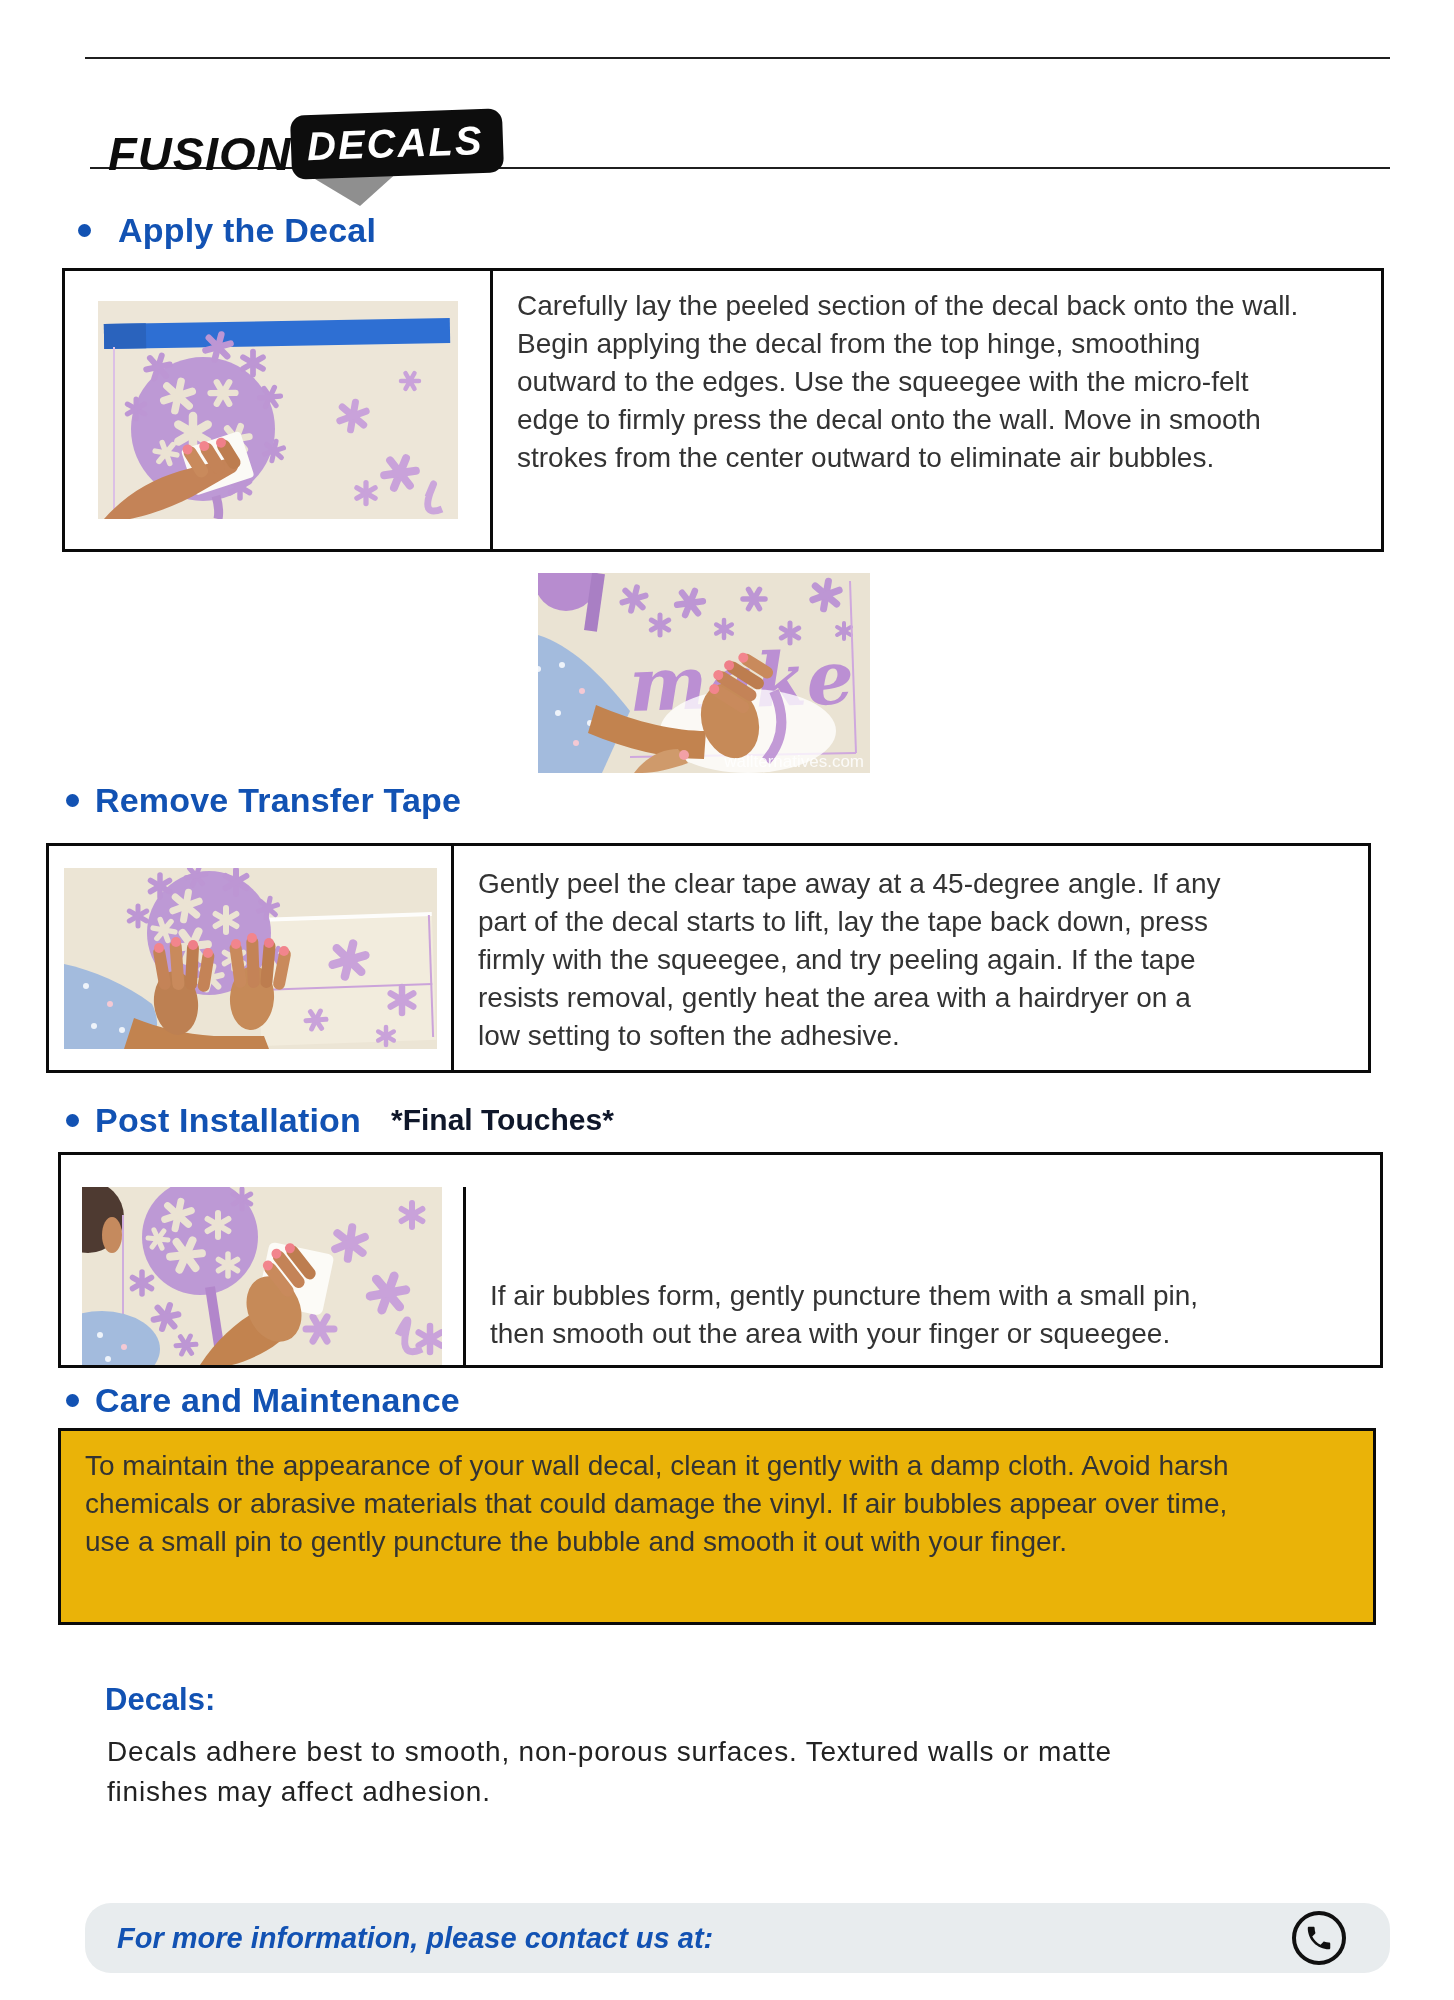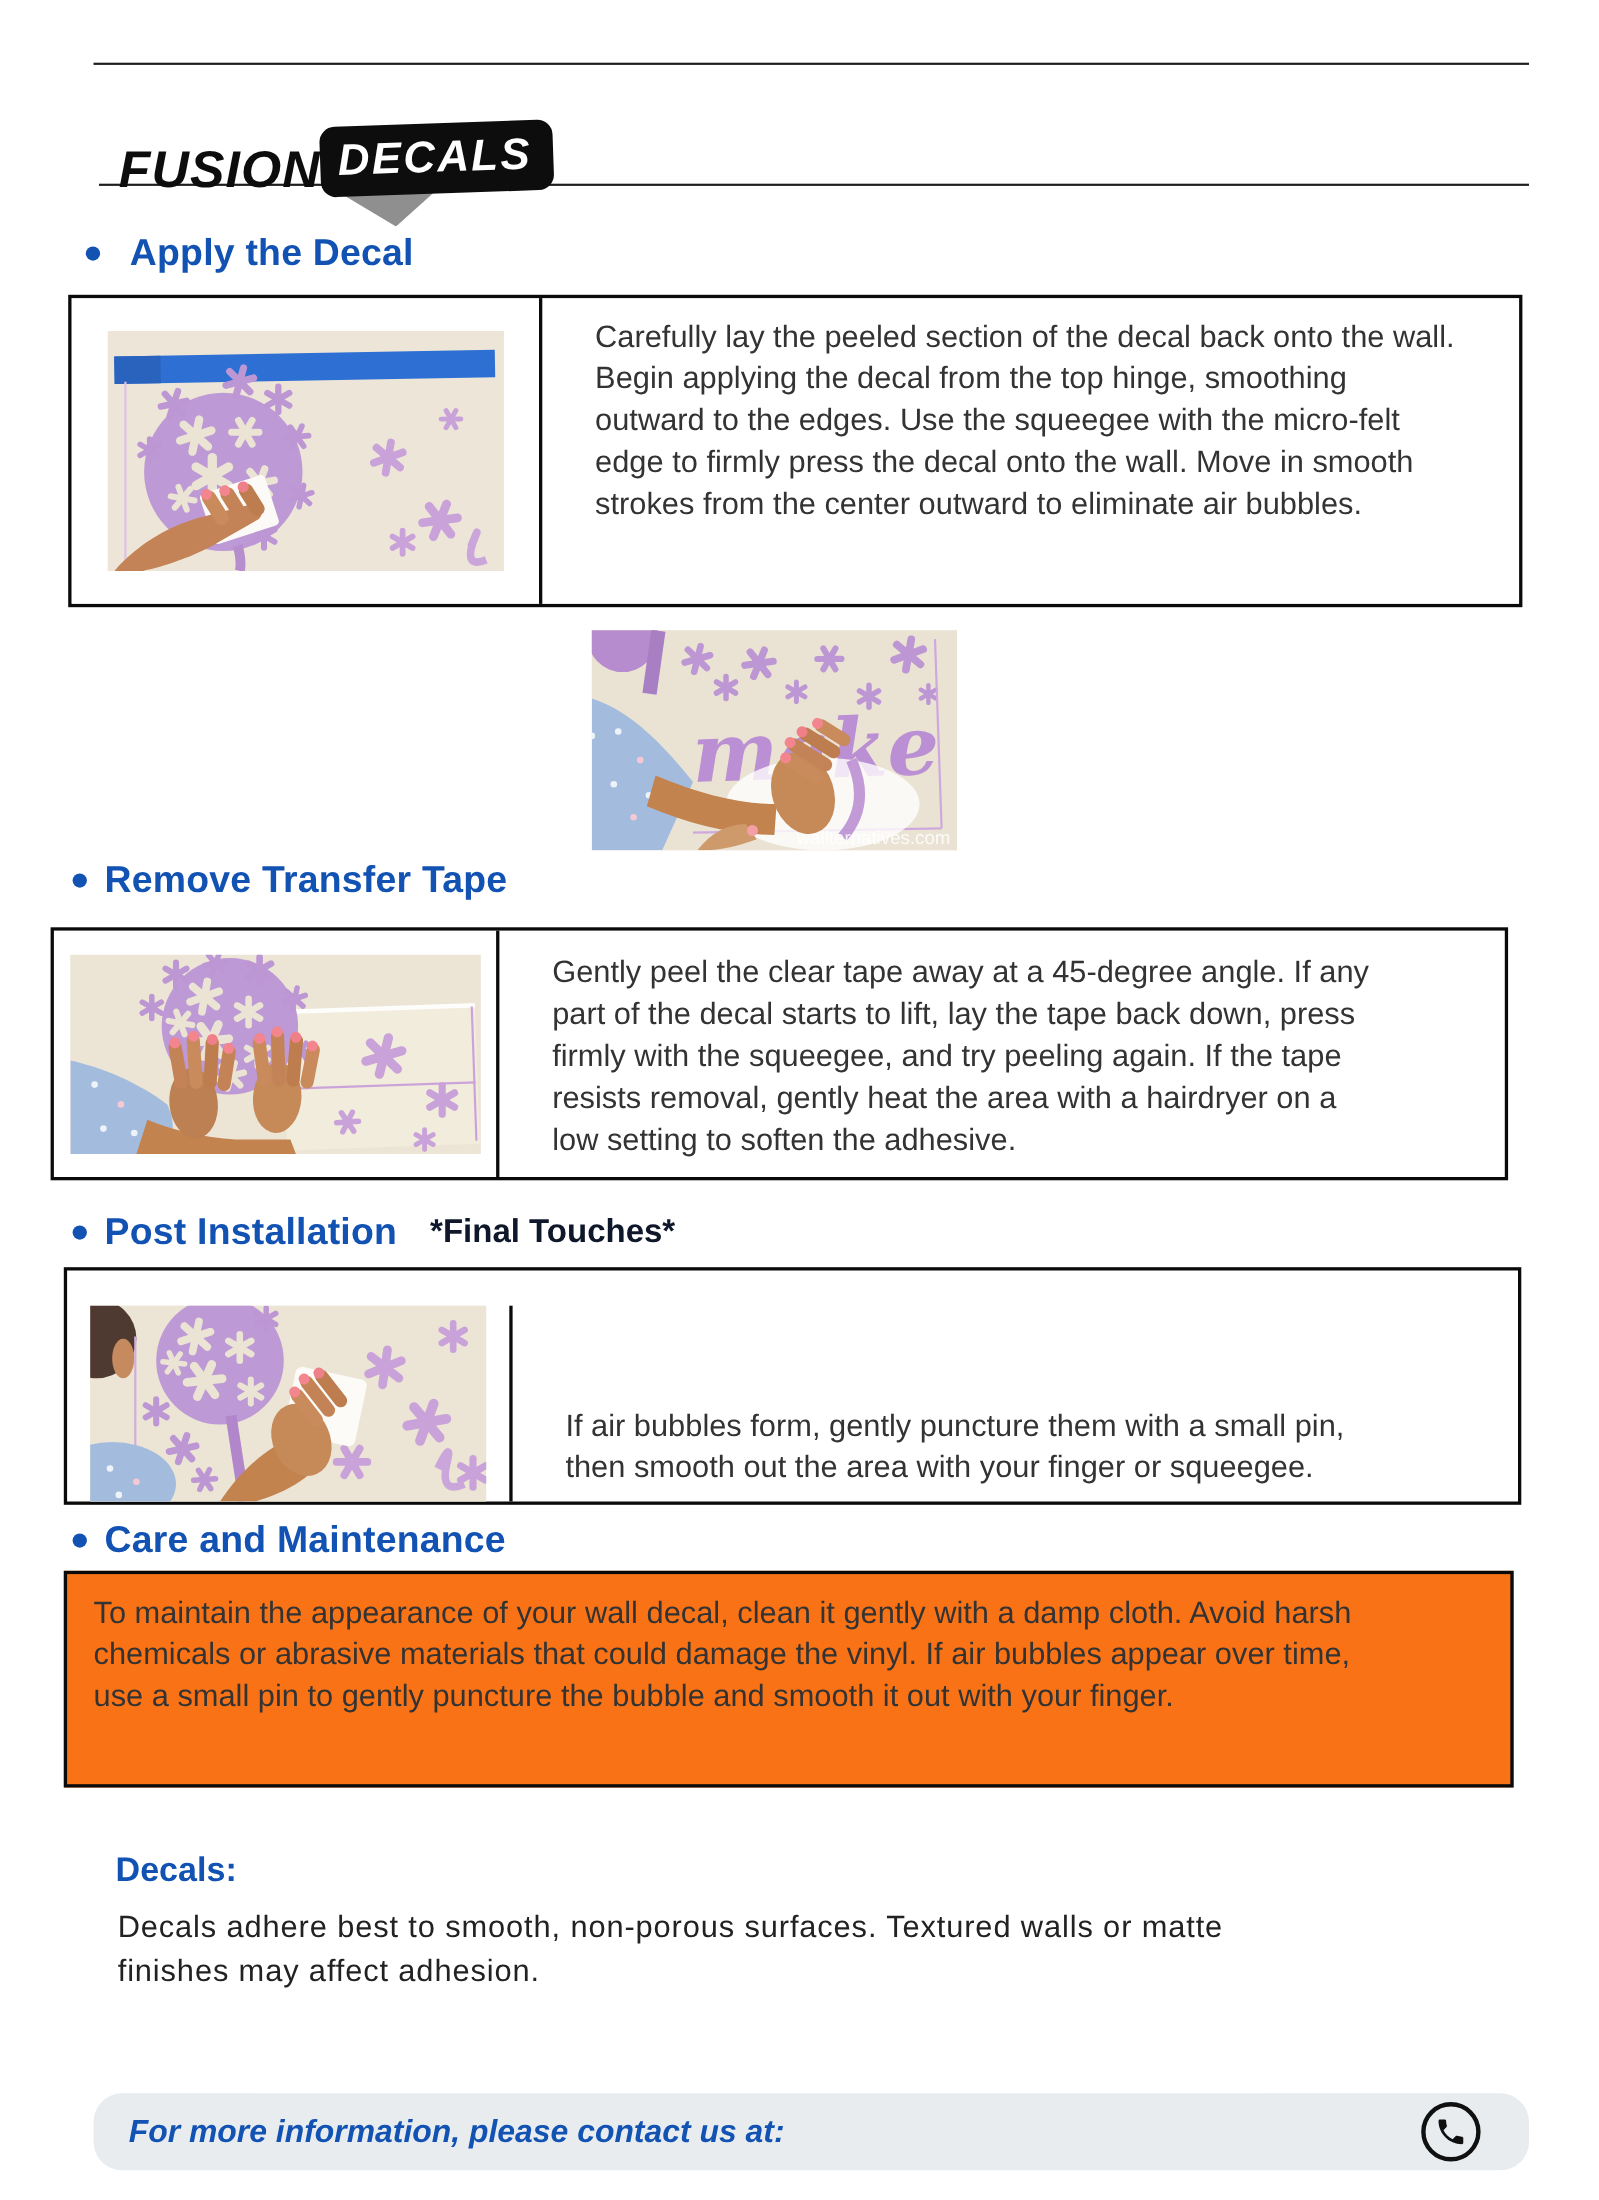--- a/index.html
+++ b/index.html
@@ -21,26 +21,26 @@
             clip-path:polygon(0 0,100% 0,60% 100%);z-index:-1;}
 
   
   .sec-head{position:absolute;display:flex;align-items:center;height:44px;}
   .sec-head .dot{width:13px;height:13px;border-radius:50%;background:#1252b3;flex:0 0 auto;}
   .sec-head .t{font-size:34px;font-weight:800;color:#1252b3;letter-spacing:.2px;white-space:nowrap;}
   .sec-head .sub{font-size:30px;font-weight:800;color:#0f172a;margin-left:14px;white-space:nowrap;}
   .g1{gap:27px;} .g2{gap:16px;}
 
   
-  .ibox{position:absolute;border:3px solid #0a0a0a;display:flex;background:#fff;box-sizing:border-box;gap:24px;}
+  .ibox{position:absolute;border:3px solid #0a0a0a;display:flex;background:#fff;box-sizing:border-box;}
   .cell-img{flex:0 0 auto;border-right:3px solid #0a0a0a;display:flex;align-items:center;justify-content:center;}
   .cell-txt{flex:1 1 auto;font-size:28px;line-height:38px;color:#333;padding:16px 24px 12px 24px;box-sizing:border-box;}
   .vcenter{display:flex;align-items:center;}
   .tbox{position:absolute;border:3px solid #0a0a0a;font-size:28px;line-height:38px;color:#333;
-        padding:16px 24px;box-sizing:border-box;background:#f97316;}
+        padding:16px 24px;box-sizing:border-box;background:#eab308;}
   .ph{display:block;background:#ece5d6;}
   .midph{position:absolute;left:538px;top:573px;}
 
   
   .notes-title{position:absolute;left:105px;top:1682px;font-size:31px;font-weight:800;color:#1252b3;}
   .notes-body{position:absolute;left:107px;top:1732px;width:1040px;font-size:28px;line-height:40px;
               letter-spacing:.8px;color:#222;}
 
   
   .footer{position:absolute;left:85px;top:1903px;width:1305px;height:70px;background:#e8ecee;

